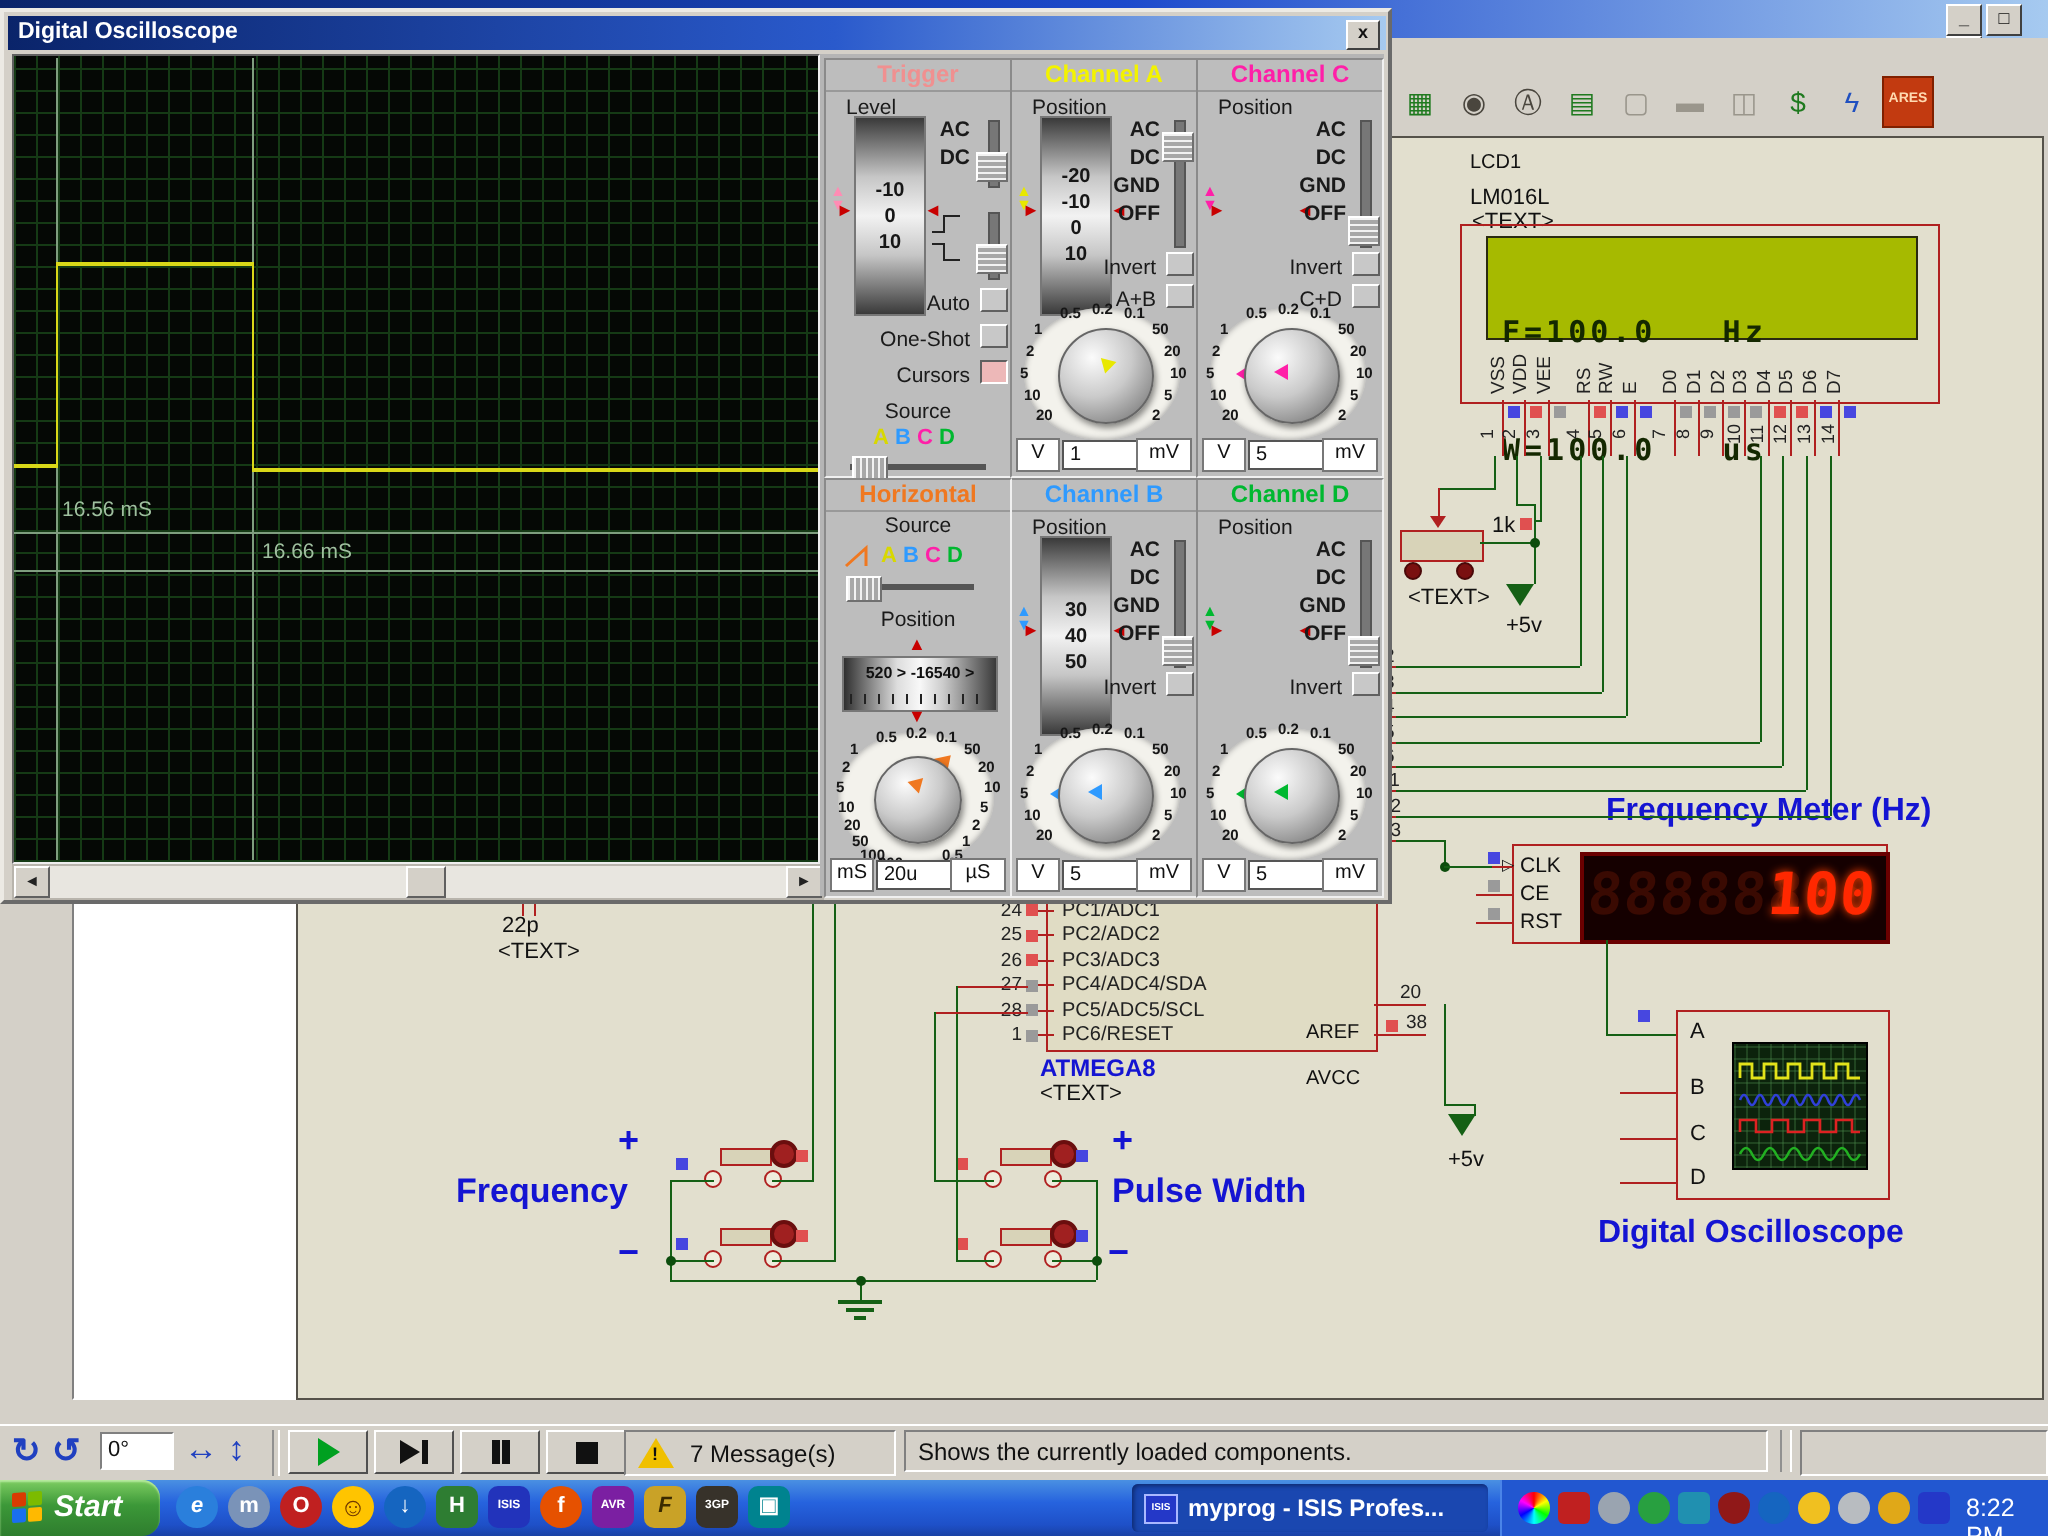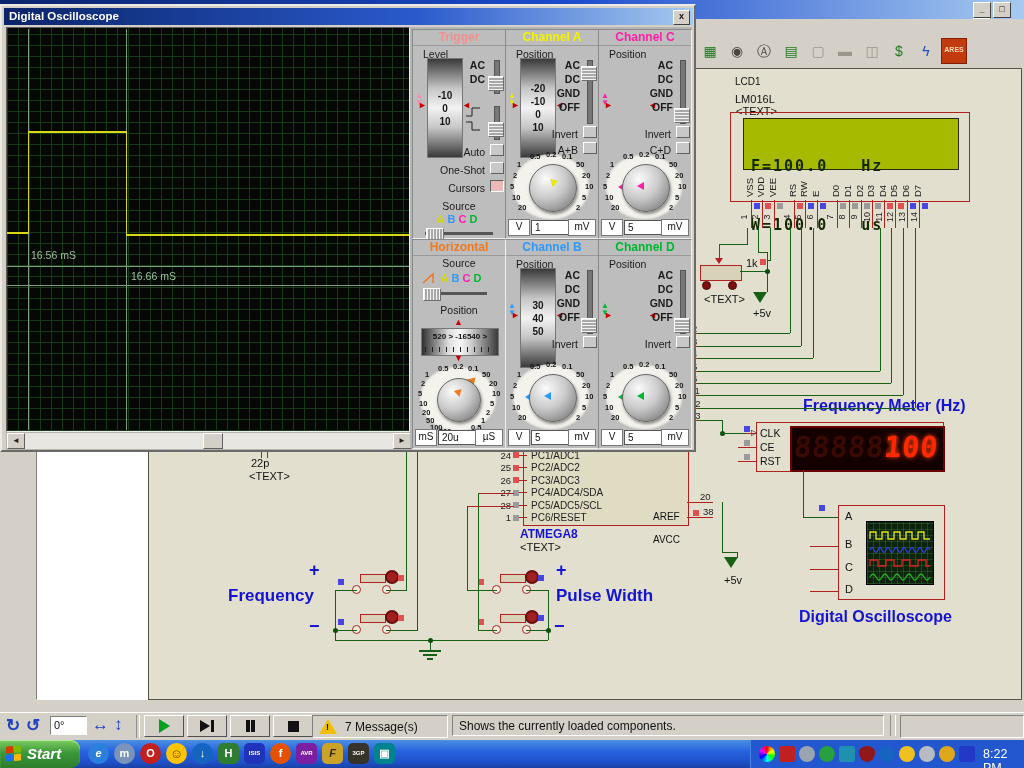--- a/index.html
+++ b/index.html
@@ -1042,20 +1042,24 @@
         <div class="qlicon q-yahoo"><span>☺</span></div>
         <div class="qlicon q-dl"><span>↓</span></div>
         <div class="qlicon q-green"><span>H</span></div>
         <div class="qlicon q-isis"><span>ISIS</span></div>
         <div class="qlicon q-ff"><span>f</span></div>
         <div class="qlicon q-avr"><span>AVR</span></div>
         <div class="qlicon q-flash"><span>F</span></div>
         <div class="qlicon q-3gp"><span>3GP</span></div>
         <div class="qlicon q-photo"><span>▣</span></div>
       </div>
+    <div id="taskwin2" class="taskwin">
+      <span class="isis-ic">ISIS</span>
+      <span>myprog - ISIS Profes...</span>
+    </div>
     <div id="tray">
       <div class="trayicons">
 
       <span class="trayic c-rainbow"></span>
           <span class="trayic c-red"></span>
           <span class="trayic c-gray"></span>
           <span class="trayic c-green"></span>
           <span class="trayic c-teal"></span>
           <span class="trayic c-darkred"></span>
           <span class="trayic c-blue"></span>

